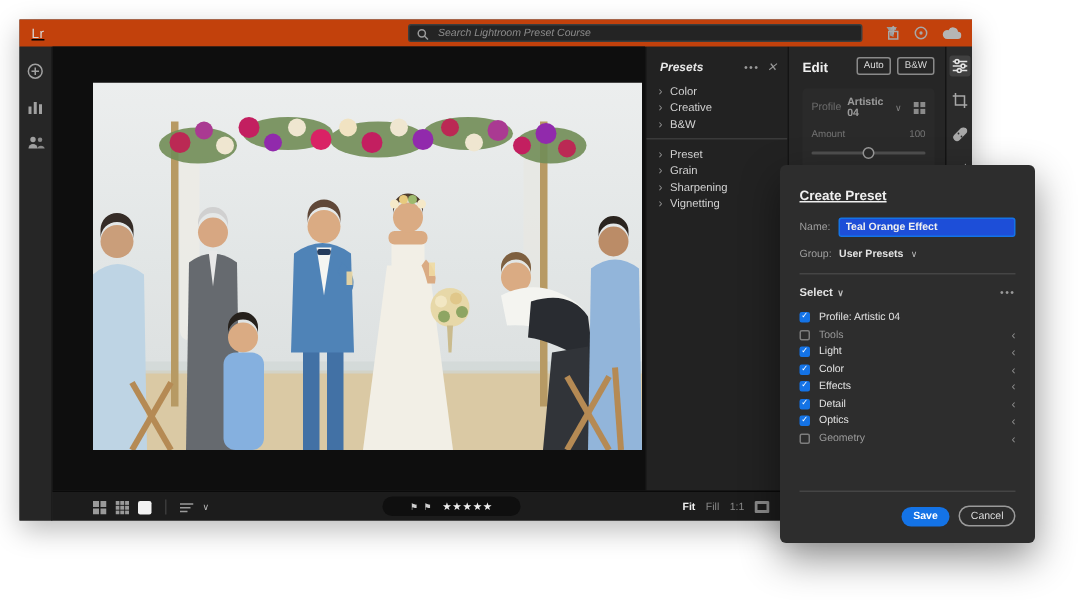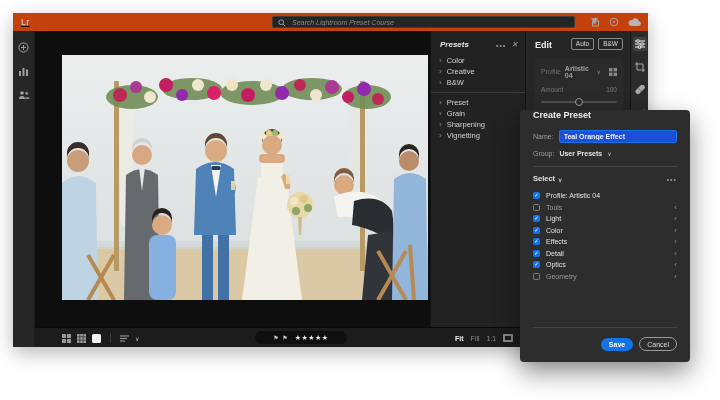--- a/index.html
+++ b/index.html
@@ -71,21 +71,21 @@
   .flags{font-size:6px;letter-spacing:1px;color:#cfcfcf;}
   .stars{font-size:7px;letter-spacing:.5px;color:#f0f0f0;}
   .vb-right{position:absolute;left:420px;top:0;height:20px;display:flex;align-items:center;gap:7px;font-size:7px;}
   .fit{color:#f2f2f2;font-weight:bold;}
   .dimtxt{color:#8a8a8a;}
   .bracket{color:#9a9a9a;font-size:8px;}
   
   .dialog{position:absolute;left:520px;top:110px;width:170px;height:252px;background:#2d2d2d;
     border-radius:4px;box-shadow:0 10px 26px rgba(0,0,0,.45);display:flex;flex-direction:column;
     padding:0 13px;color:#d8d8d8;}
-  .d-title{margin-top:0;font-size:9px;font-weight:bold;color:#f0f0f0;}
+  .d-title{margin-top:15px;font-size:9px;font-weight:bold;color:#f0f0f0;text-decoration:underline;}
   .d-name{margin-top:10px;display:flex;align-items:center;gap:5px;font-size:7px;color:#9f9f9f;}
   .d-name input{flex:1;height:13px;background:#1d4ed8;border:1px solid #1473e6;border-radius:2px;
     color:#f0f0f0;font-size:7px;font-weight:bold;padding:0 4px;outline:none;
     font-family:"Liberation Sans",sans-serif;}
   .d-group{margin-top:7px;display:flex;align-items:center;gap:5px;font-size:7px;color:#9f9f9f;}
   .d-group .val{color:#e4e4e4;font-weight:bold;}
   .d-div{height:1px;background:#454545;margin-top:9px;}
   .d-select{margin-top:7px;display:flex;align-items:flex-end;gap:3px;font-size:7.5px;color:#e4e4e4;font-weight:bold;}
   .d-select .sp{flex:1;}
   .d-select .menu{color:#9a9a9a;font-size:7px;letter-spacing:1px;font-weight:normal;}

